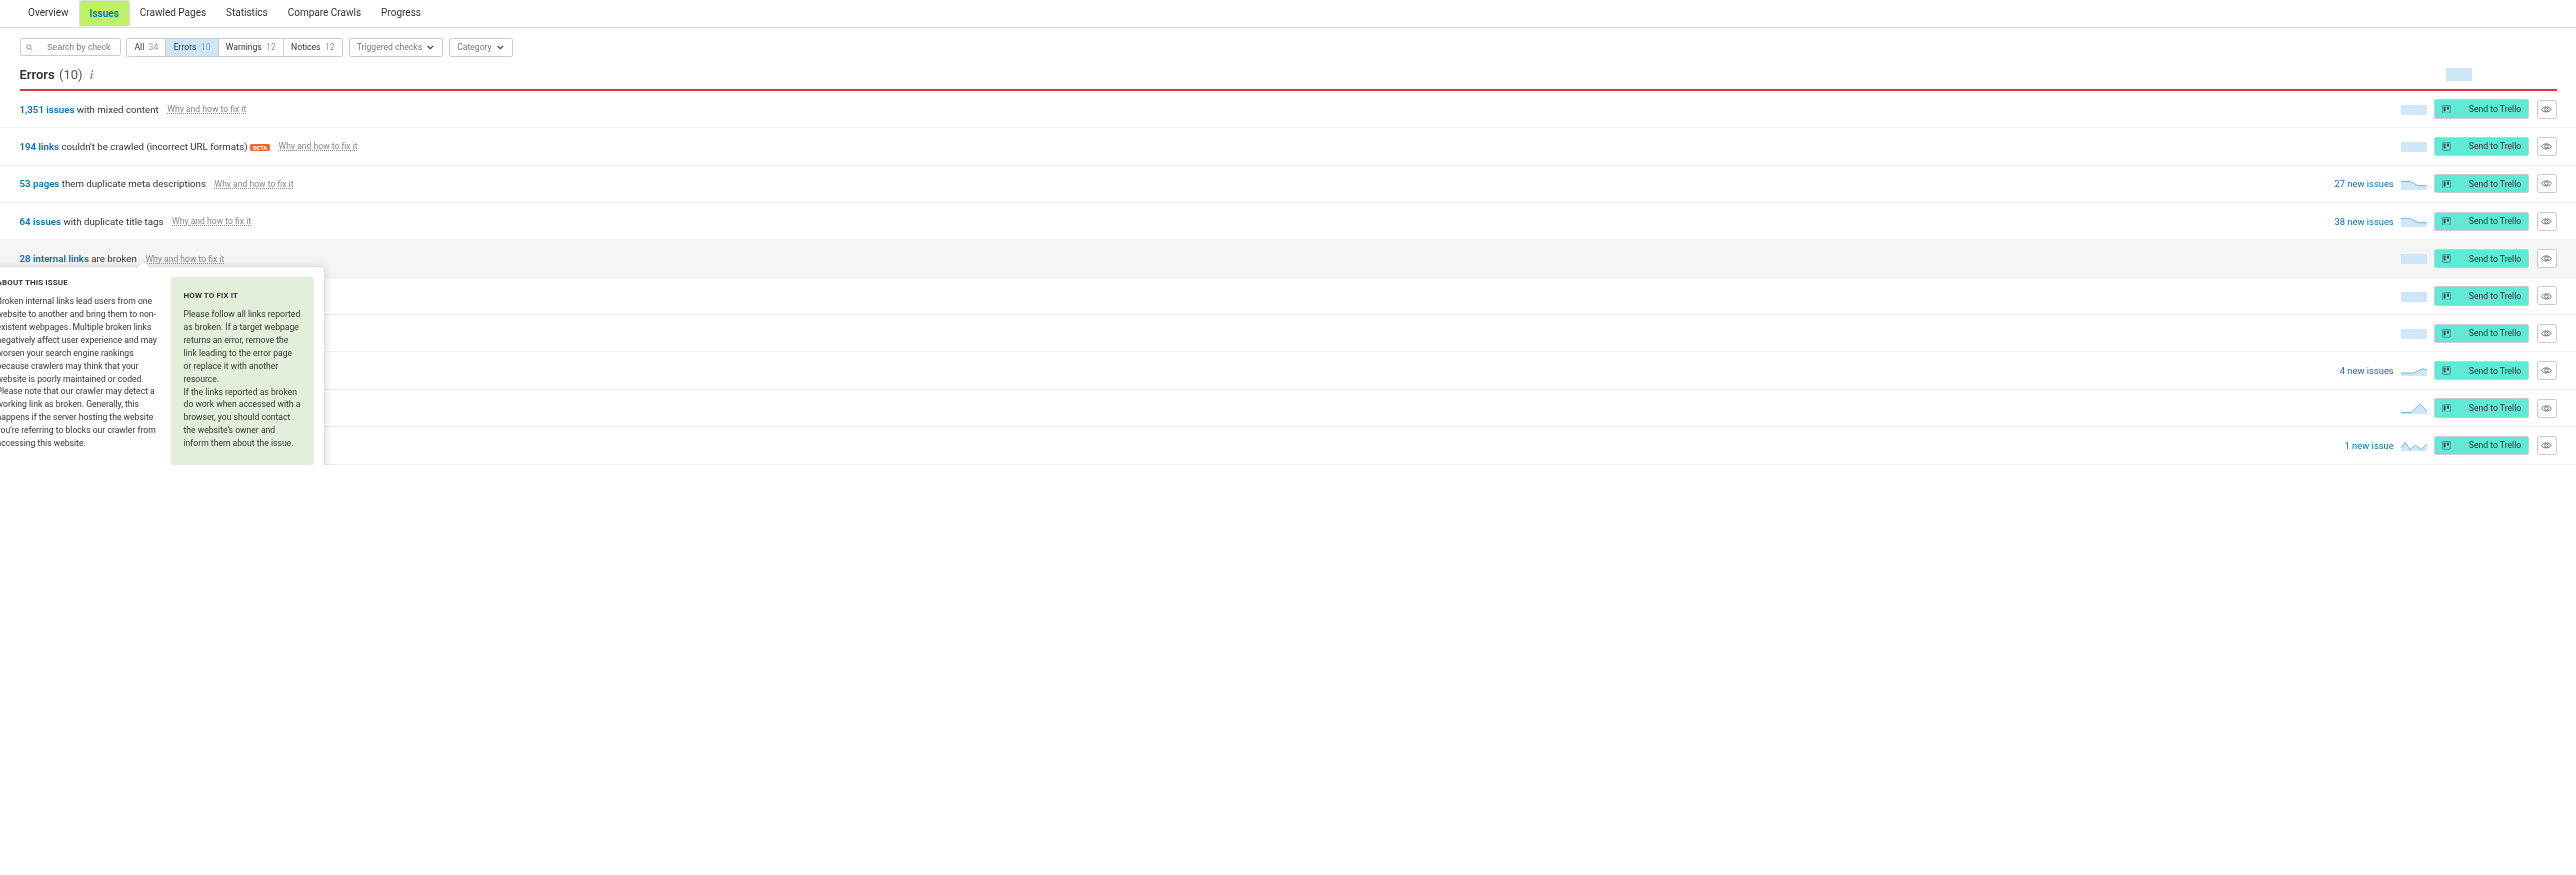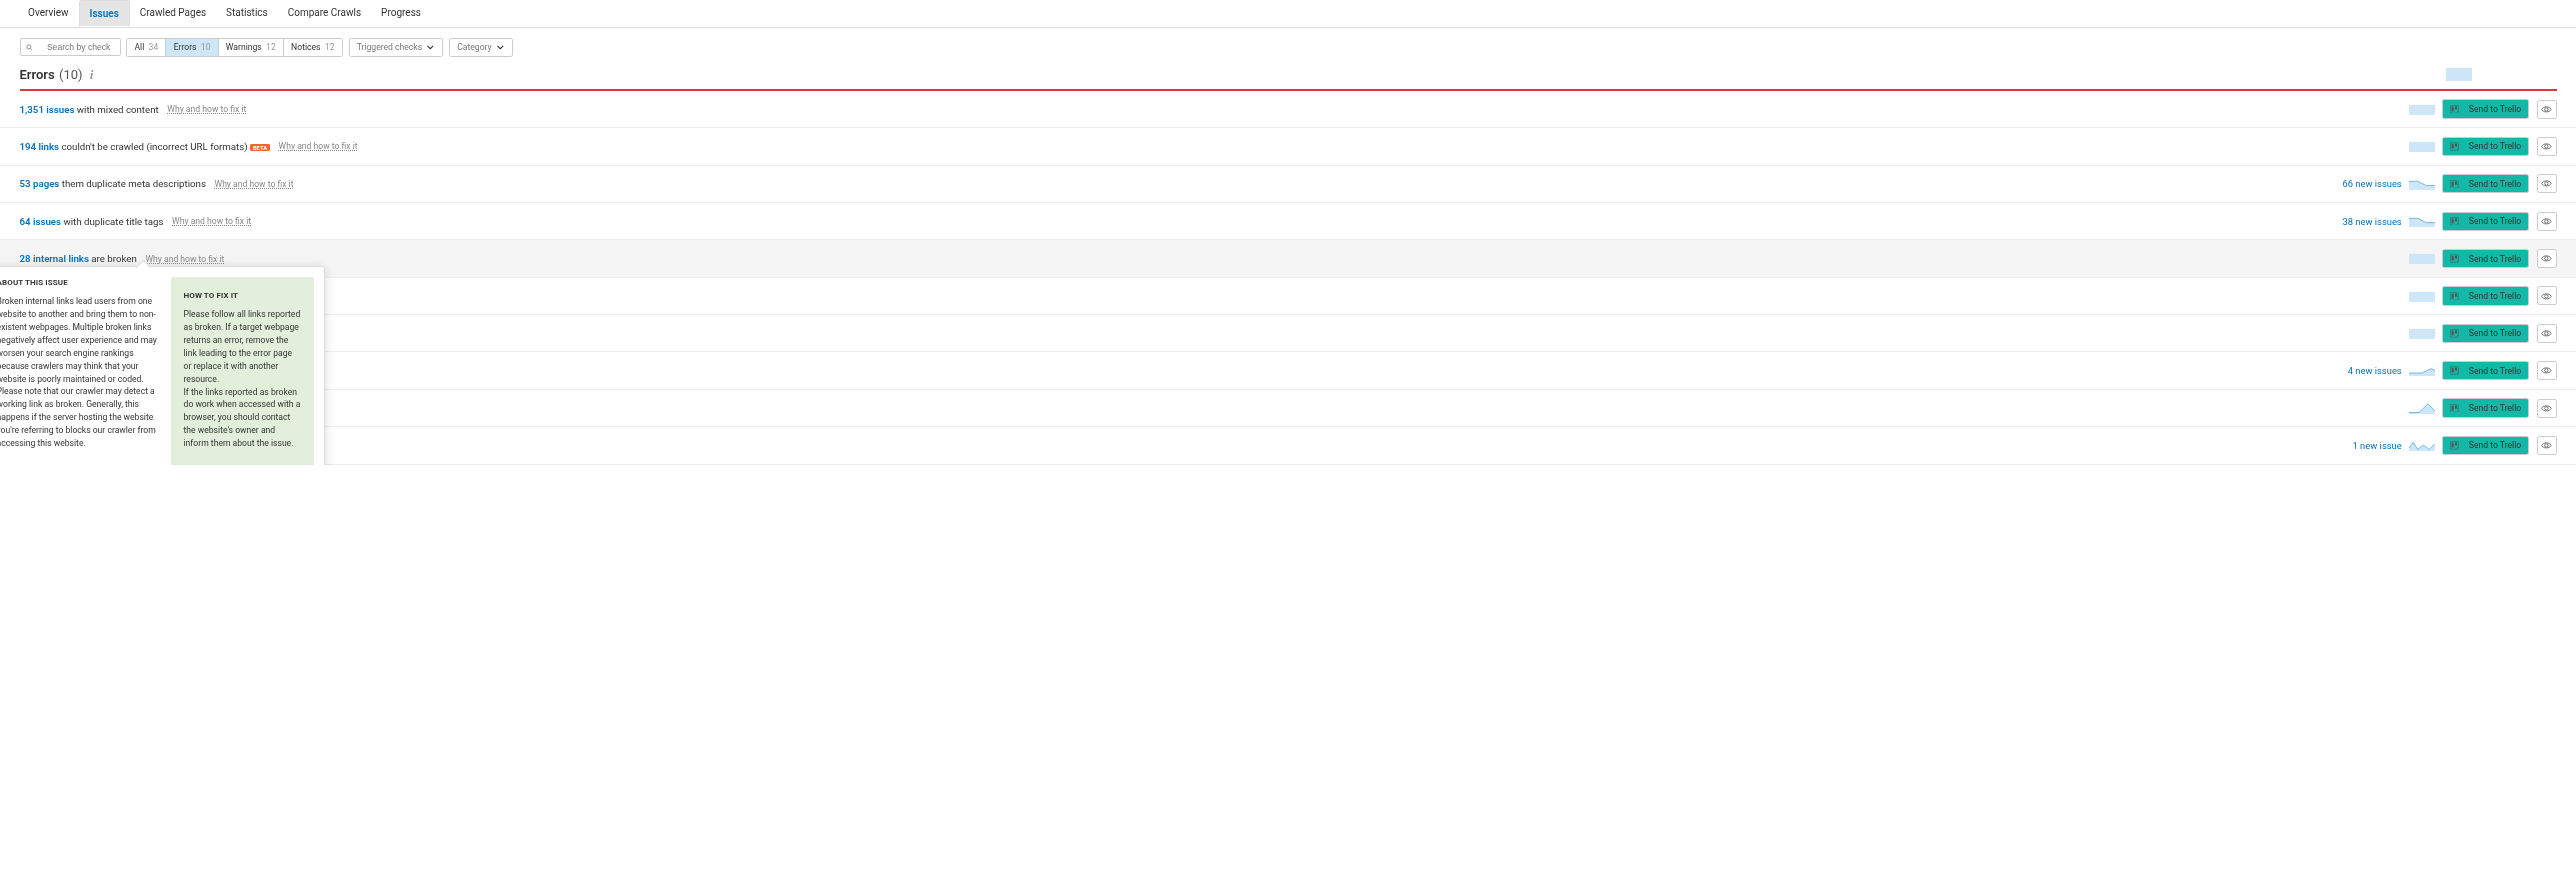--- a/index.html
+++ b/index.html
@@ -19,21 +19,21 @@
     cursor: pointer;
     color: #333;
     font-size: 10px;
   }
   .tab.active {
     color: #0071bc;
     border: 0.7px solid #ddd;
     border-bottom: 0.7px solid #fff;
     border-radius: 2.9px 2.9px 0 0;
     margin-bottom: -0.7px;
-    background: #e5e5e5;
+    background: #bef264;
     font-weight: 600;
   }
   .toolbar {
     display: flex;
     gap: 5.8px;
     padding: 10px 19.5px;
     align-items: center;
   }
   .search-wrap {
     display: flex;
@@ -146,24 +146,24 @@
   .newissues { color: #0071bc; font-size: 9.4px; white-space: nowrap; }
   .spark {
     width: 26px;
     height: 14.4px;
   }
   .trello-btn {
     border: 0.7px solid #ccc;
     border-radius: 2.2px;
     padding: 3.6px 7.2px;
     font-size: 8.6px;
-    background: #14b8a6;
-    display: flex;
-    align-items: center;
-    gap: 10px;
+    background: #5eead4;
+    display: flex;
+    align-items: center;
+    gap: 18px;
     cursor: pointer;
     white-space: nowrap;
     justify-content: flex-end;
   }
   .eye-btn {
     border: 0.7px solid #ccc;
     border-radius: 2.2px;
     width: 20px;
     height: 19px;
     display: flex;
@@ -320,21 +320,21 @@
             <path d="M1 8 C3 3 13 3 15 8 C13 13 3 13 1 8 Z" fill="none" stroke="#555" stroke-width="1.2"></path>
             <circle cx="8" cy="8" r="2.5" fill="none" stroke="#555" stroke-width="1.2"></circle>
           </svg>
         </div>
       </div>
     </div>
     <div class="issue-row">
       <div class="issue-text"><span class="lnk">53 pages</span><span> them duplicate meta descriptions</span></div>
       <span class="fixlink">Why and how to fix it</span>
       <div class="row-right">
-        <span class="newissues">66 new issues</span>
+        <span class="newissues">27 new issues</span>
         <svg class="spark" viewBox="0 0 36 20">
           <path d="M0 18 L0 6 L12 6 L24 12 L36 12 L36 18 Z" fill="#cde6f8"></path>
           <path d="M0 6 L12 6 L24 12 L36 12" fill="none" stroke="#6bb3e0" stroke-width="1.3"></path>
         </svg>
         <div class="trello-btn">
           <svg class="icon" viewBox="0 0 14 14">
             <rect x="0.5" y="0.5" width="13" height="13" rx="2" fill="none" stroke="#555"></rect>
             <rect x="2.5" y="2.5" width="3.5" height="8" fill="#555"></rect>
             <rect x="8" y="2.5" width="3.5" height="5" fill="#555"></rect>
           </svg>

